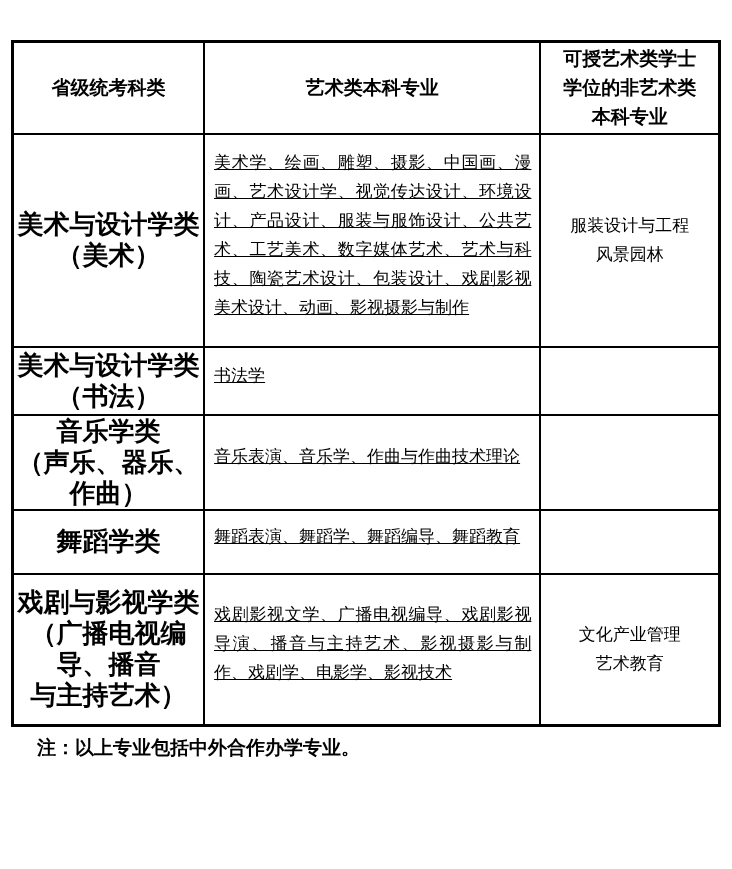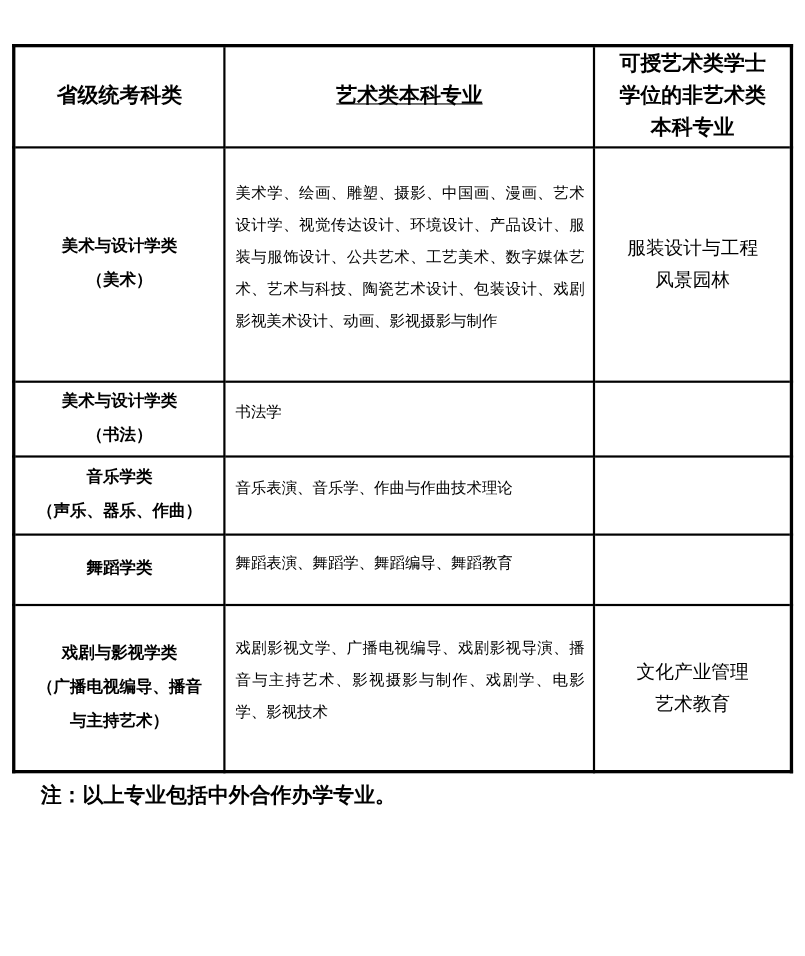--- a/index.html
+++ b/index.html
@@ -31,53 +31,54 @@
     width: 710px;
     margin: 27px 0 0 11px;
     border: 3px solid #000000;
   }
   .mapping-table th, .mapping-table td {
     border: 2px solid #000000;
     vertical-align: middle;
     overflow: hidden;
   }
   .col-category { width: 184px; }
-  .col-majors   { width: 323px; text-decoration: underline; }
+  .col-majors   { width: 323px; }
   .col-nonart   { width: 172px; }
 
   tr.header-row { height: 92px; }
   tr.r0 { height: 213px; }
   tr.r1 { height: 68px; }
   tr.r2 { height: 71px; }
   tr.r3 { height: 64px; }
   tr.r4 { height: 152px; }
   tr.r5 { height: 65px; }
 
   th.header-cell {
     font-size: 19px;
     font-weight: bold;
     text-align: center;
     line-height: 29px;
     white-space: pre-line;
     padding: 0 4px;
     margin-top: 14px;
   }
   td.cell-category {
-    font-size: 15px;
+    font-size: 26px;
     font-weight: bold;
     text-align: center;
     line-height: 31px;
     white-space: pre-line;
     padding: 0 3px;
   }
   td.cell-majors {
-    font-size: 14px;
+    font-size: 17px;
     text-align: justify;
     line-height: 29px;
     padding: 2px 8px 13px 9px;
+    text-decoration: underline;
   }
   td.cell-nonart {
     font-size: 17px;
     text-align: center;
     line-height: 29px;
     white-space: pre-line;
     padding: 0 4px;
   }
   .footnote {
     margin: 9px 0 0 37px;

